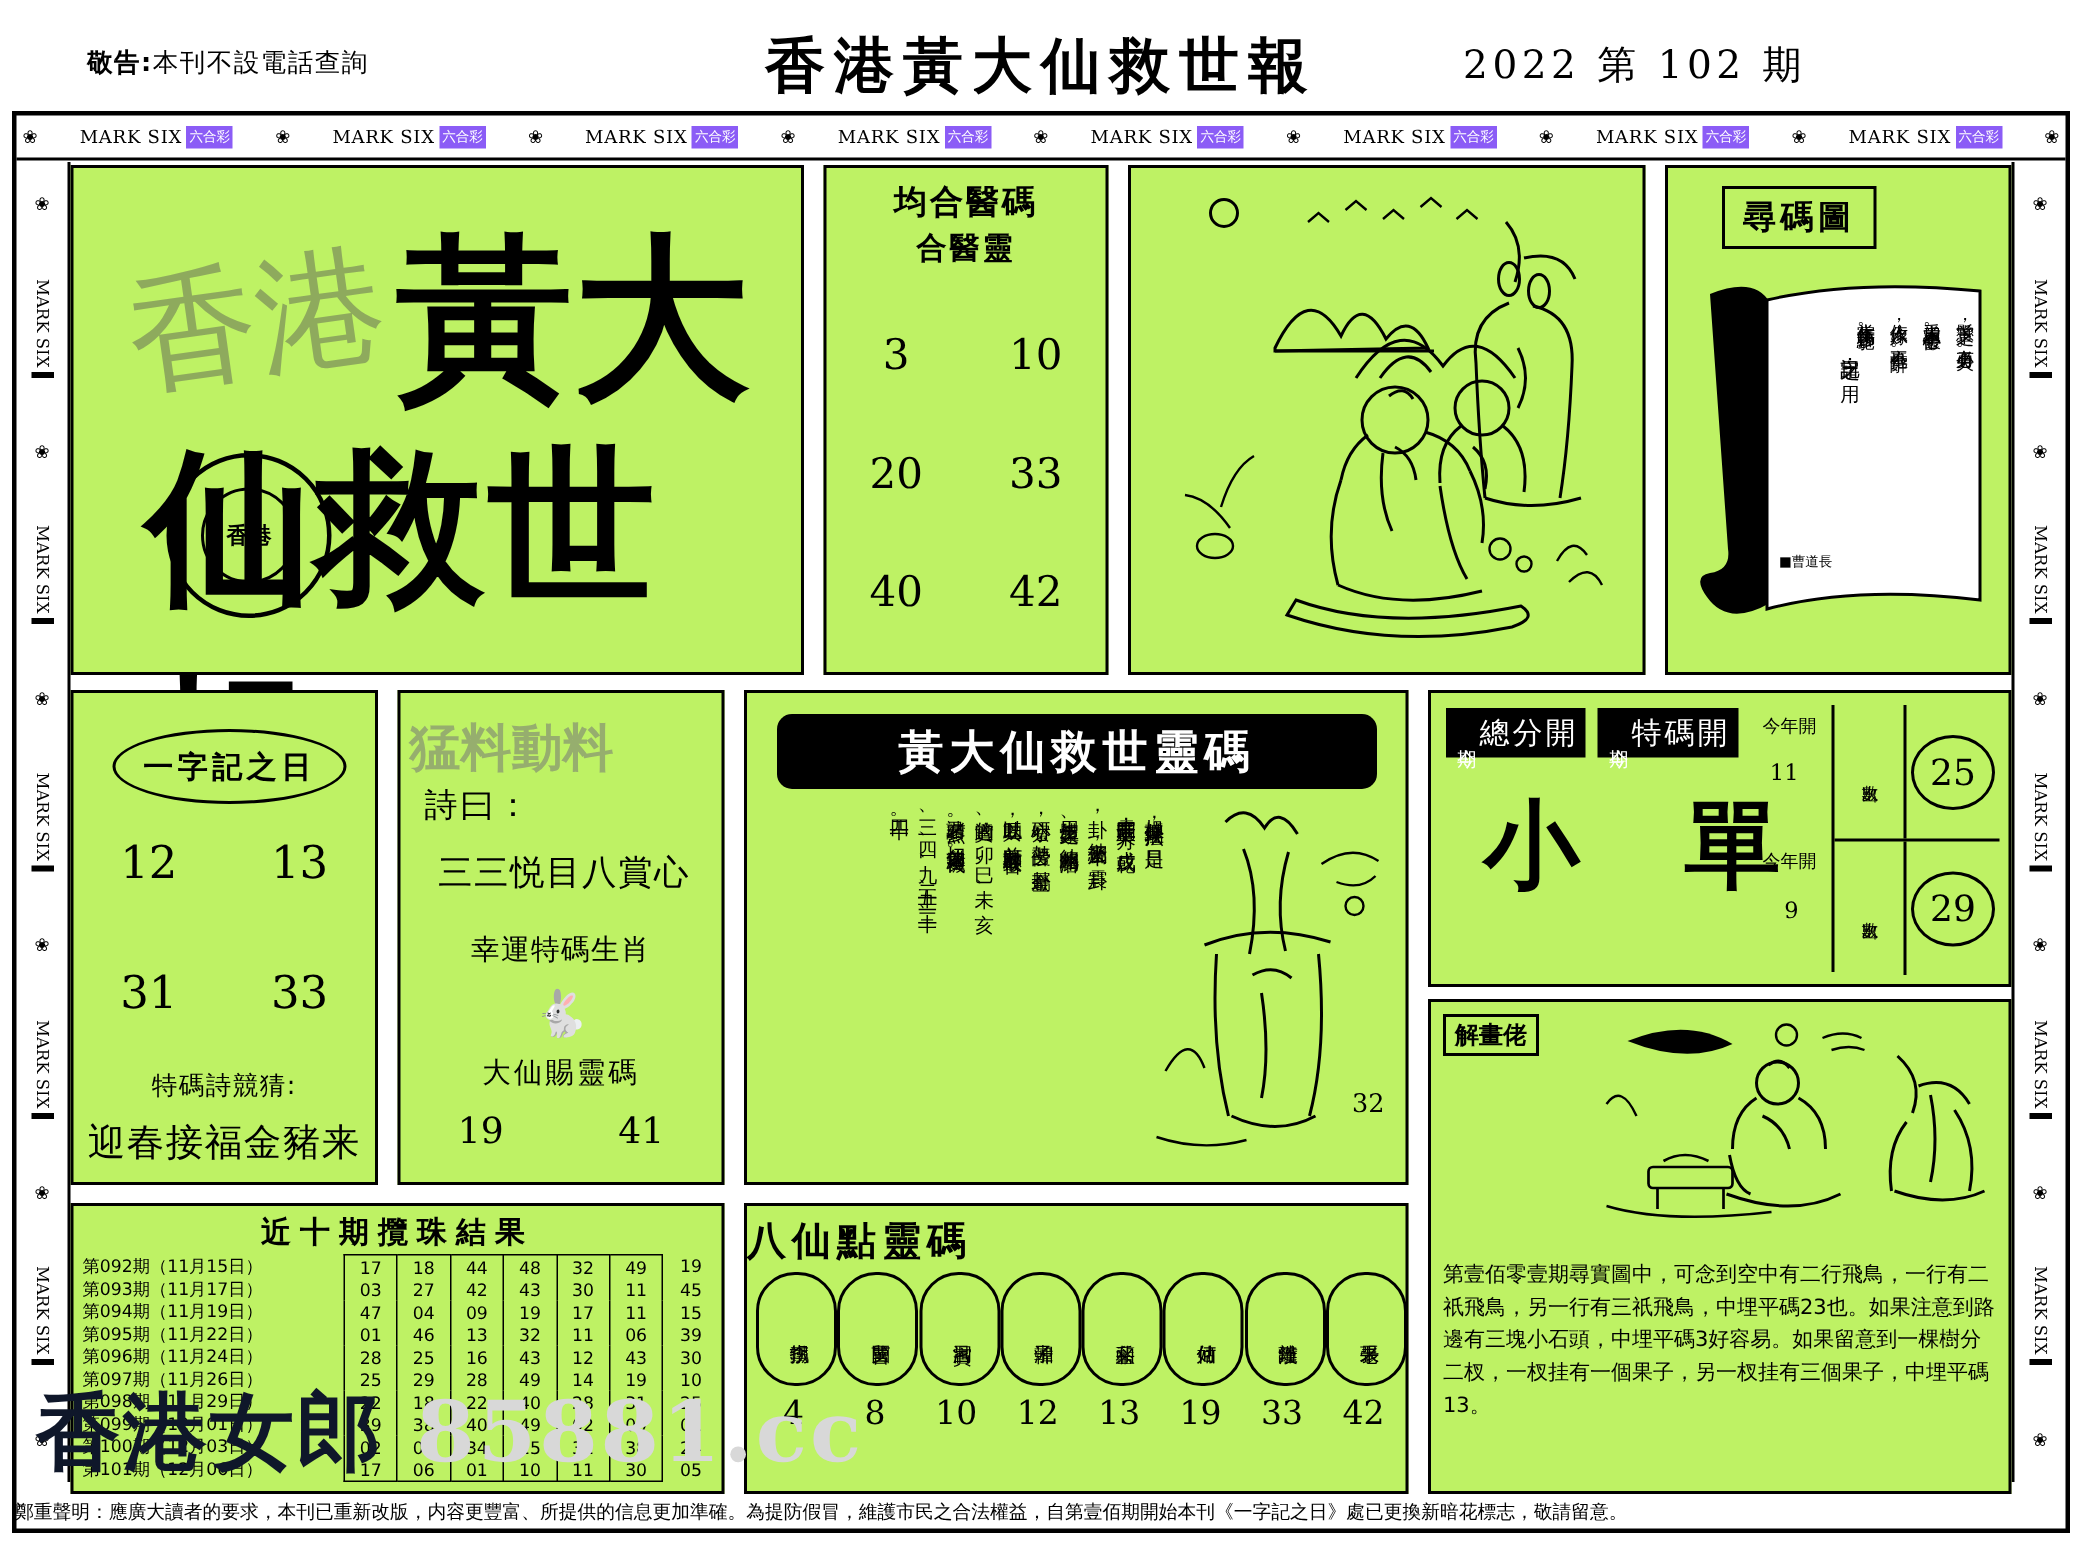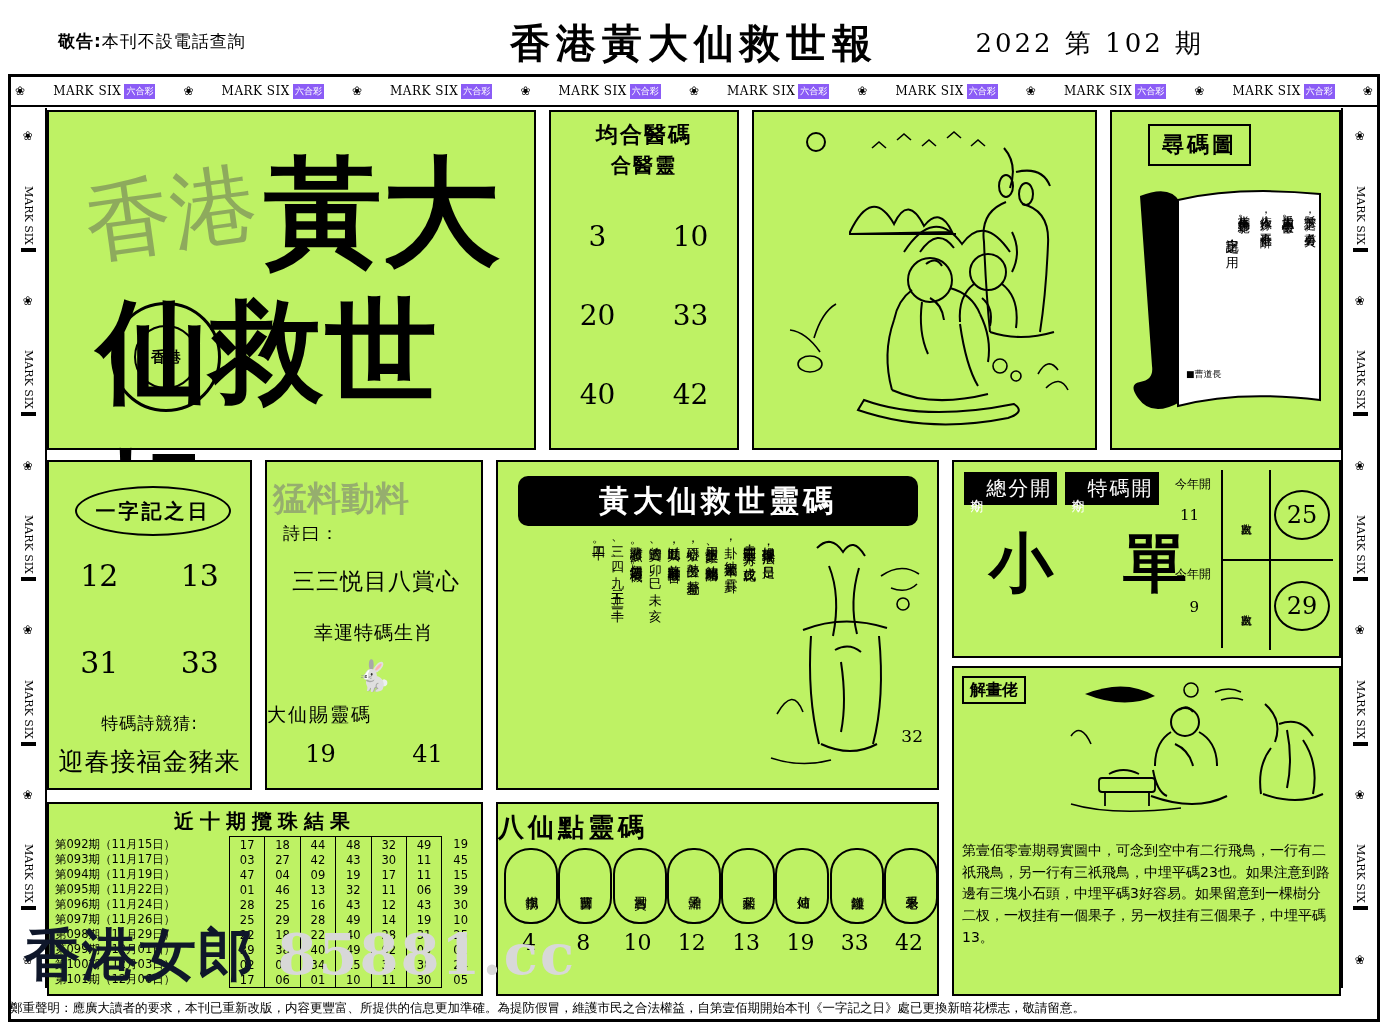--- a/index.html
+++ b/index.html
@@ -59,25 +59,25 @@
   
   .tema{left:0;top:350px;width:205px;height:330px;}
   .tema .ell{position:absolute;left:26px;top:24px;width:152px;height:46px;border:2px solid #000;border-radius:50%;display:flex;align-items:center;justify-content:center;font-size:20px;font-weight:bold;font-family:"DejaVu Serif",serif;letter-spacing:3px;}
   .tema .g{position:absolute;left:0;top:96px;width:100%;display:grid;grid-template-columns:1fr 1fr;row-gap:52px;text-align:center;font-size:30px;font-family:"DejaVu Serif",serif;}
   .tema .guess{position:absolute;left:0;top:250px;width:100%;text-align:center;font-size:17px;font-family:"DejaVu Sans",sans-serif;letter-spacing:1px;}
   .tema .guess .l2{display:block;margin-top:10px;font-size:25px;}
 
   
   .poem{left:218px;top:350px;width:218px;height:330px;}
   .poem .stamp{position:absolute;left:6px;top:14px;font-size:34px;font-weight:bold;font-family:"DejaVu Serif",serif;color:#777;opacity:.55;}
-  .poem .shi{position:absolute;left:16px;top:60px;font-size:17px;font-family:Liberation Mono, monospace;letter-spacing:2px;}
+  .poem .shi{position:absolute;left:16px;top:60px;font-size:22px;font-family:Liberation Mono, monospace;letter-spacing:2px;}
   .poem .line{position:absolute;left:10px;top:104px;width:198px;text-align:center;font-size:23px;font-family:"DejaVu Serif",serif;letter-spacing:1px;}
   .poem .lucky{position:absolute;left:0;top:158px;width:100%;text-align:center;font-size:19px;font-family:"DejaVu Serif",serif;letter-spacing:1px;}
   .poem .rabbit{position:absolute;left:0;top:196px;width:100%;text-align:center;font-size:30px;}
-  .poem .gift{position:absolute;left:0;top:240px;width:100%;text-align:left;font-size:19px;font-family:"DejaVu Serif",serif;letter-spacing:2px;}
+  .poem .gift{position:absolute;left:0;top:240px;width:100%;text-align:center;font-size:19px;font-family:"DejaVu Serif",serif;letter-spacing:2px;}
   .poem .nn{position:absolute;left:0;top:278px;width:100%;display:flex;justify-content:space-around;font-size:24px;font-family:"DejaVu Serif",serif;}
 
   
   .lingma{left:449px;top:350px;width:443px;height:330px;}
   .lingma .banner{position:absolute;left:20px;top:14px;width:400px;height:50px;background:#000;color:#fff;border-radius:10px;display:flex;align-items:center;justify-content:center;font-size:30px;font-weight:bold;font-family:"DejaVu Serif",serif;letter-spacing:4px;}
   .lingma .vcols{position:absolute;left:8px;top:74px;width:270px;height:248px;display:flex;flex-direction:row-reverse;gap:2px;}
   .lingma .vcols .c{writing-mode:vertical-rl;text-orientation:upright;font-size:13px;line-height:1.3;font-family:"DejaVu Serif",serif;letter-spacing:1px;}
   .lingma .art{position:absolute;right:4px;top:70px;width:170px;height:250px;}
   .lingma .n32{position:absolute;right:14px;bottom:42px;font-size:17px;font-family:"DejaVu Serif",serif;}
 

